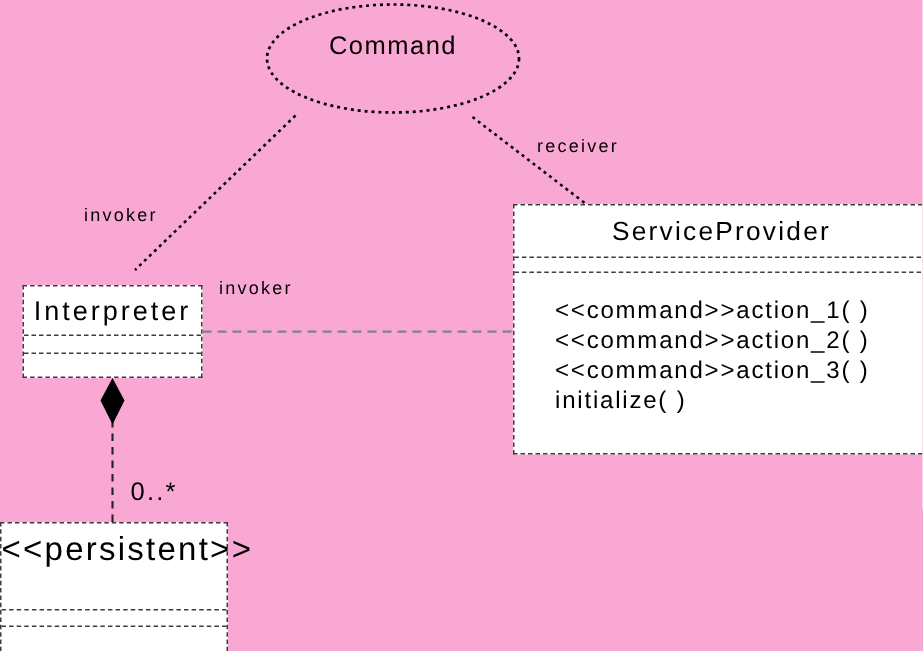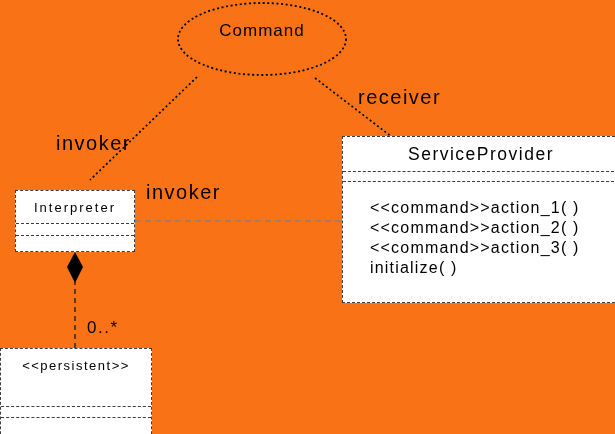--- a/index.html
+++ b/index.html
@@ -1,40 +1,40 @@
 <!DOCTYPE html>
 <html><head>
 <meta charset="utf-8">
 <style>
   html, body { margin: 0; padding: 0; background: #ffffff; }
   .canvas {
     position: relative;
     width: 615px;
     height: 434px;
-    background: #f97316;
+    background: #f9a8d4;
     overflow: hidden;
     font-family: "Liberation Sans", "DejaVu Sans", sans-serif;
     color: #000;
   }
   svg.connector-layer {
     position: absolute;
     left: 0; top: 0;
     width: 615px; height: 434px;
   }
   .ellipse-label {
     position: absolute;
     left: 178px; top: 21px;
     width: 168px;
     text-align: center;
     font-size: 17px;
     letter-spacing: 1px;
   }
   .lbl {
     position: absolute;
-    font-size: 20px;
+    font-size: 12px;
     letter-spacing: 1.5px;
     line-height: 19px;
     white-space: nowrap;
   }
   .lbl-invoker-top { left: 56px; top: 134px; }
   .lbl-receiver    { left: 358px; top: 88px; }
   .lbl-invoker-mid { left: 146px; top: 183px; }
   .lbl-mult        { left: 87px; top: 318px; font-size: 17px; }
   .cls {
     position: absolute;
@@ -43,21 +43,21 @@
     box-sizing: border-box;
     display: flex;
     flex-direction: column;
   }
   .cmp { box-sizing: border-box; }
   .cmp.divided { border-bottom: 1px dashed #3d3d3d; }
   .cls-interpreter { left: 15px; top: 190px; width: 120px; height: 62px; }
   .cls-interpreter .title {
     height: 33px;
     display: flex; align-items: center; justify-content: center;
-    font-size: 13px; letter-spacing: 2px;
+    font-size: 18px; letter-spacing: 2px;
   }
   .cls-interpreter .attrs { height: 12px; }
   .cls-interpreter .ops { flex: 1; }
   .cls-service { left: 342px; top: 136px; width: 278px; height: 167px; }
   .cls-service .title {
     height: 35px;
     display: flex; align-items: center; justify-content: center;
     font-size: 17.5px; letter-spacing: 1.5px;
   }
   .cls-service .attrs { height: 10px; }
@@ -67,21 +67,21 @@
     font-size: 16px;
     letter-spacing: 1.2px;
     line-height: 20px;
     white-space: nowrap;
   }
   .cls-history { left: 0px; top: 348px; width: 152px; height: 96px; }
   .cls-history .title {
     height: 58px;
     padding-top: 5px;
     text-align: center;
-    font-size: 13px; letter-spacing: 1.5px;
+    font-size: 22px; letter-spacing: 1.5px;
     line-height: 23px;
   }
   .cls-history .attrs { height: 11px; }
   .cls-history .ops { flex: 1; }
 </style>
 </head>
 <body>
 
 <div class="canvas">
 

